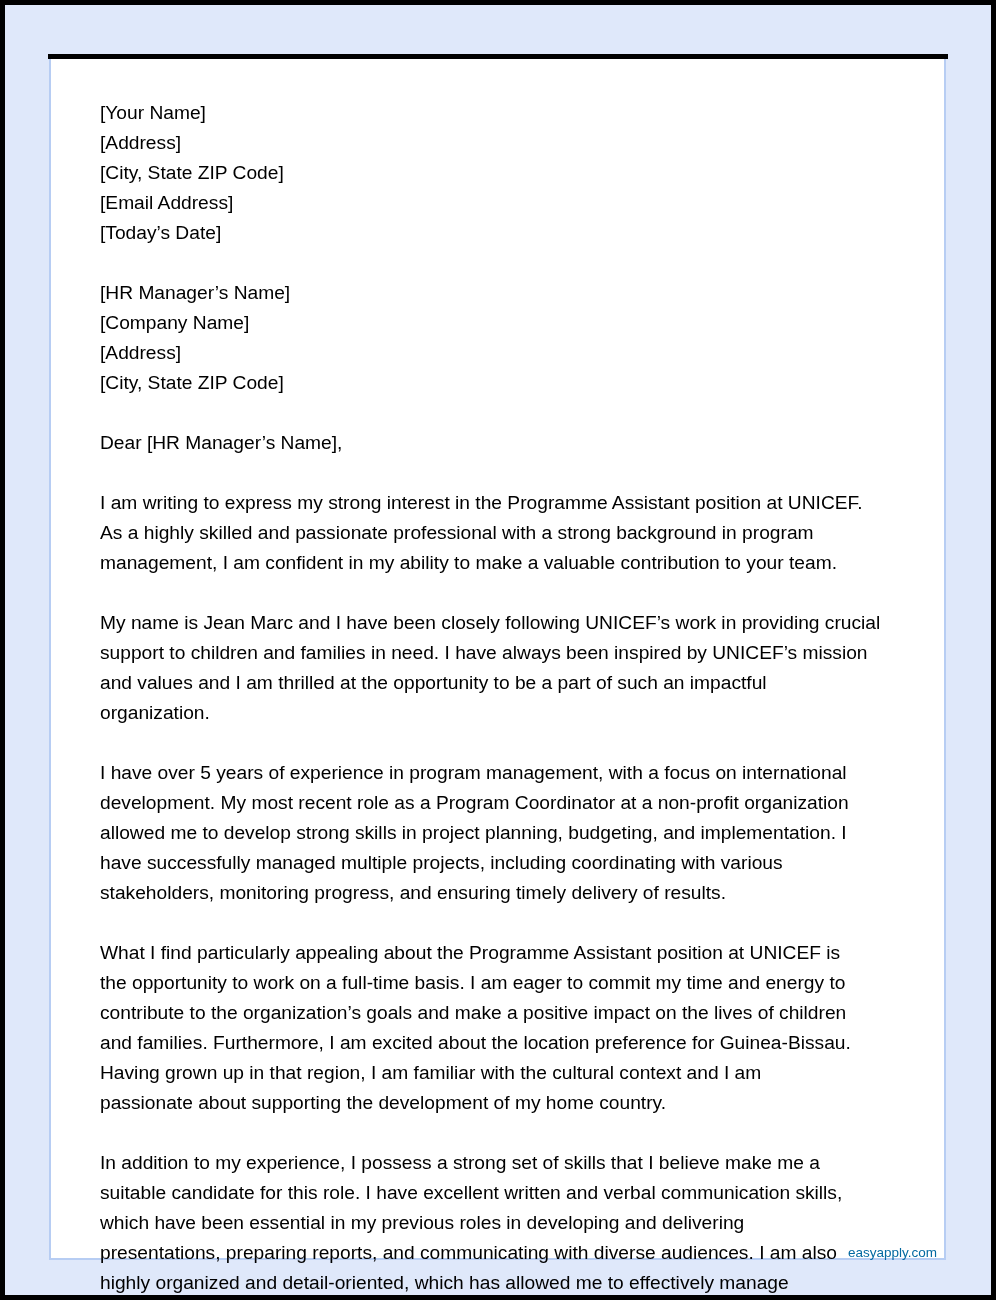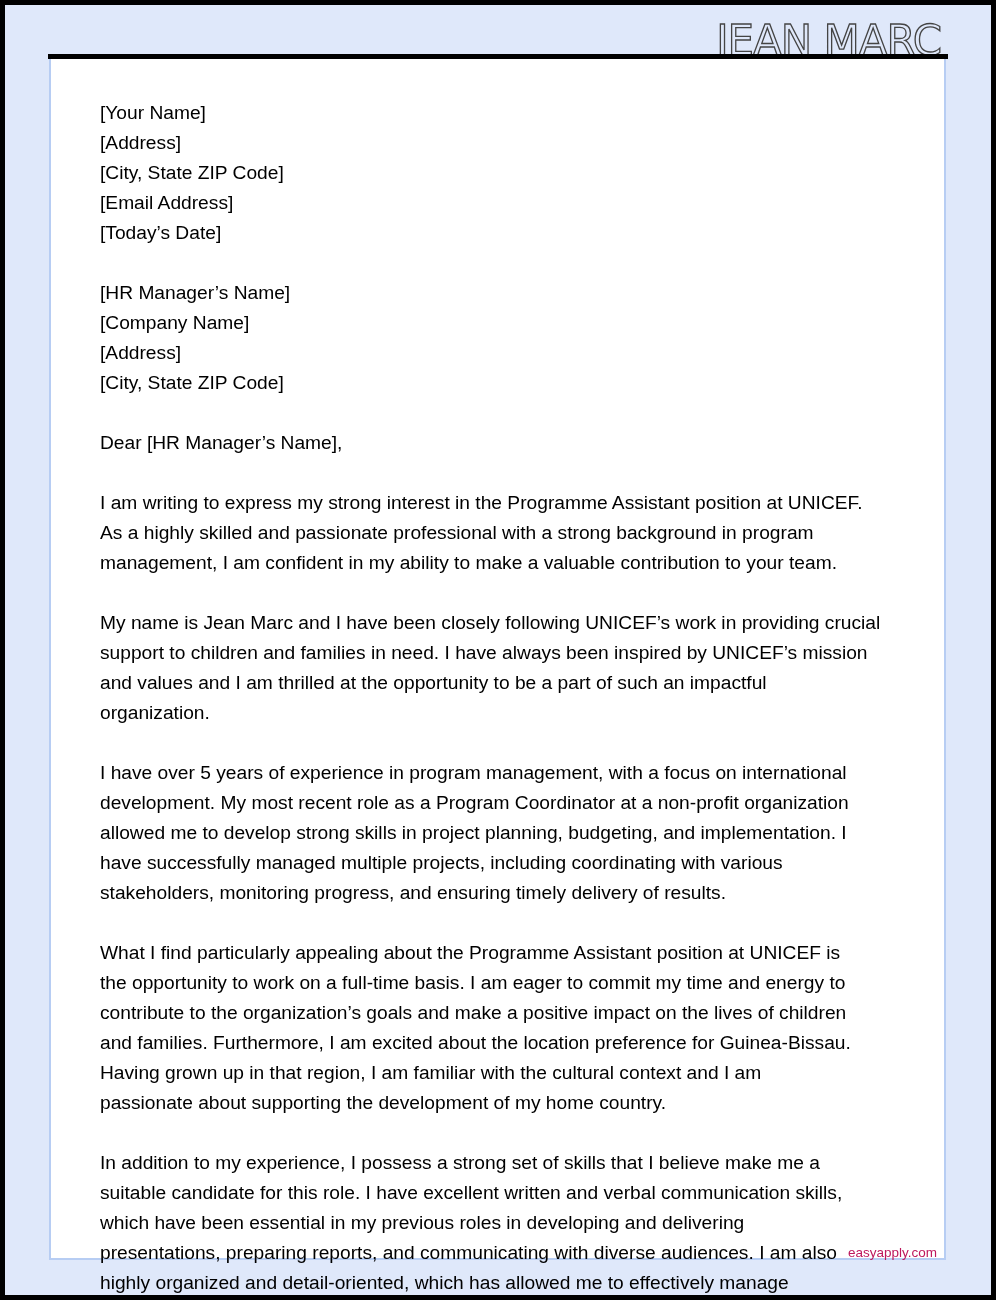--- a/index.html
+++ b/index.html
@@ -6,24 +6,23 @@
   body{width:996px;height:1300px;overflow:hidden;background:#000;position:relative;
        font-family:"Liberation Sans",sans-serif;}
   .frame{position:absolute;left:5px;top:5px;width:986px;height:1290px;background:#dfe8fa;overflow:hidden;}
   .name{position:absolute;right:50px;top:14px;font-size:42px;letter-spacing:-1px;color:#dfe8fa;
         -webkit-text-stroke:1.3px #444;font-family:"DejaVu Sans",sans-serif;font-weight:400;line-height:44px;}
   .page{position:absolute;left:44px;top:51px;width:897px;height:1204px;background:#fff;
         border-left:2px solid #b7cdf3;border-right:2px solid #b7cdf3;border-bottom:2px solid #b7cdf3;box-sizing:border-box;}
   .topbar{position:absolute;left:43px;top:49px;width:900px;height:5px;background:#000;}
   .text{position:absolute;left:95px;top:93px;width:820px;font-size:19.2px;line-height:30px;color:#000000;white-space:pre;}
   .line{display:block;height:30px;}
-  .watermark{position:absolute;left:843px;top:1240px;font-size:13.5px;color:#be185d;}
+  .watermark{position:absolute;left:843px;top:1240px;font-size:13.5px;color:#0369a1;}
 </style>
 </head>
 <body>
 
 <div class="frame">
-  <div class="name">JEAN MARC</div>
   <div class="page"></div>
   <div class="topbar"></div>
   <div class="text" id="letter-text"><span class="line">[Your Name]</span><span class="line">[Address]</span><span class="line">[City, State ZIP Code]</span><span class="line">[Email Address]</span><span class="line">[Today’s Date]</span><span class="line"></span><span class="line">[HR Manager’s Name]</span><span class="line">[Company Name]</span><span class="line">[Address]</span><span class="line">[City, State ZIP Code]</span><span class="line"></span><span class="line">Dear [HR Manager’s Name],</span><span class="line"></span><span class="line">I am writing to express my strong interest in the Programme Assistant position at UNICEF.</span><span class="line">As a highly skilled and passionate professional with a strong background in program</span><span class="line">management, I am confident in my ability to make a valuable contribution to your team.</span><span class="line"></span><span class="line">My name is Jean Marc and I have been closely following UNICEF’s work in providing crucial</span><span class="line">support to children and families in need. I have always been inspired by UNICEF’s mission</span><span class="line">and values and I am thrilled at the opportunity to be a part of such an impactful</span><span class="line">organization.</span><span class="line"></span><span class="line">I have over 5 years of experience in program management, with a focus on international</span><span class="line">development. My most recent role as a Program Coordinator at a non-profit organization</span><span class="line">allowed me to develop strong skills in project planning, budgeting, and implementation. I</span><span class="line">have successfully managed multiple projects, including coordinating with various</span><span class="line">stakeholders, monitoring progress, and ensuring timely delivery of results.</span><span class="line"></span><span class="line">What I find particularly appealing about the Programme Assistant position at UNICEF is</span><span class="line">the opportunity to work on a full-time basis. I am eager to commit my time and energy to</span><span class="line">contribute to the organization’s goals and make a positive impact on the lives of children</span><span class="line">and families. Furthermore, I am excited about the location preference for Guinea-Bissau.</span><span class="line">Having grown up in that region, I am familiar with the cultural context and I am</span><span class="line">passionate about supporting the development of my home country.</span><span class="line"></span><span class="line">In addition to my experience, I possess a strong set of skills that I believe make me a</span><span class="line">suitable candidate for this role. I have excellent written and verbal communication skills,</span><span class="line">which have been essential in my previous roles in developing and delivering</span><span class="line">presentations, preparing reports, and communicating with diverse audiences. I am also</span><span class="line">highly organized and detail-oriented, which has allowed me to effectively manage</span></div>
   <div class="watermark">easyapply.com</div>
 </div>
 
 </body></html>

